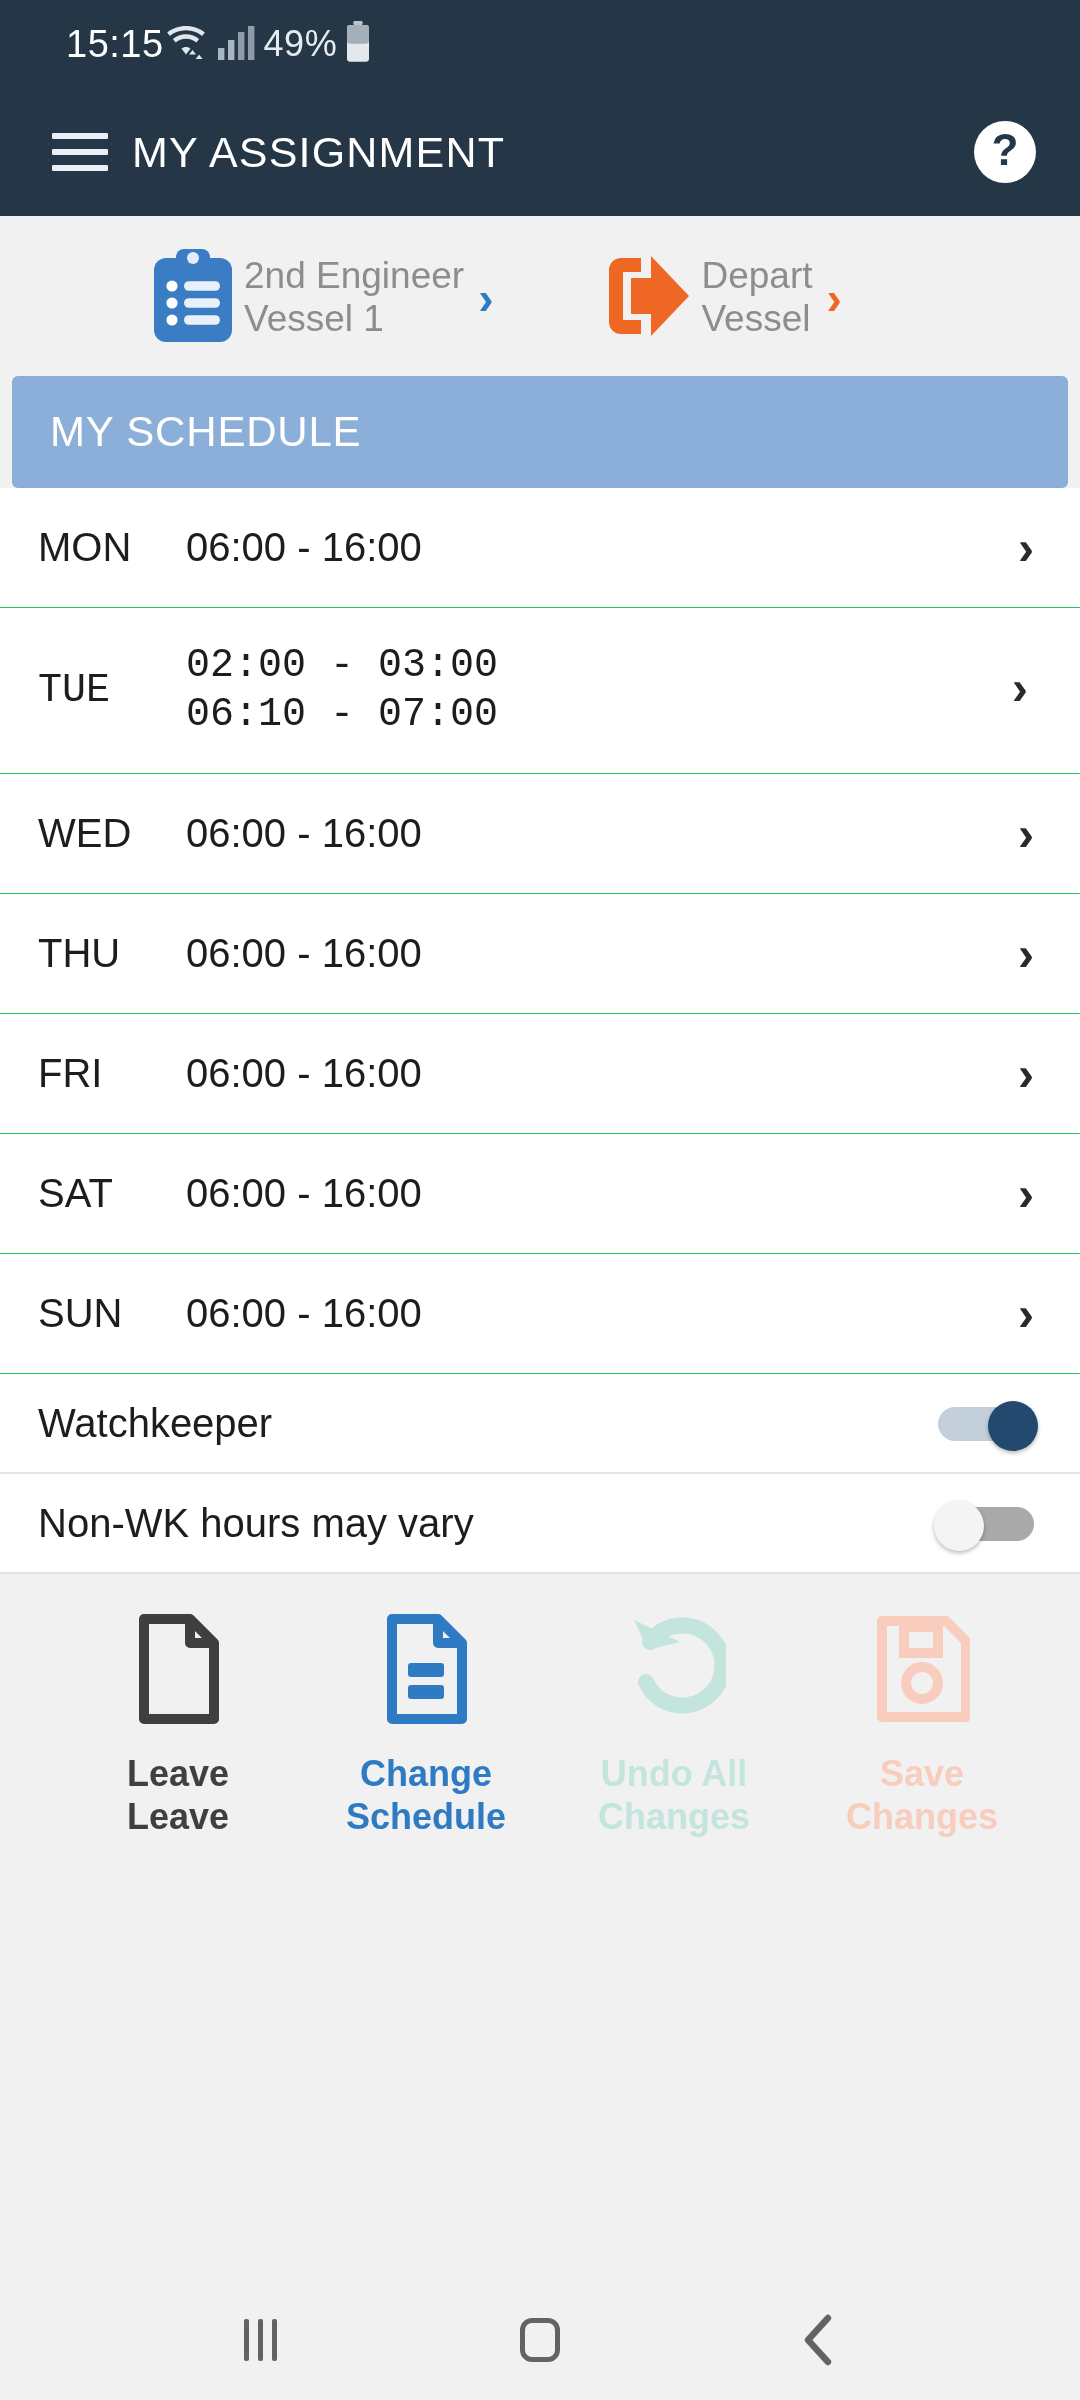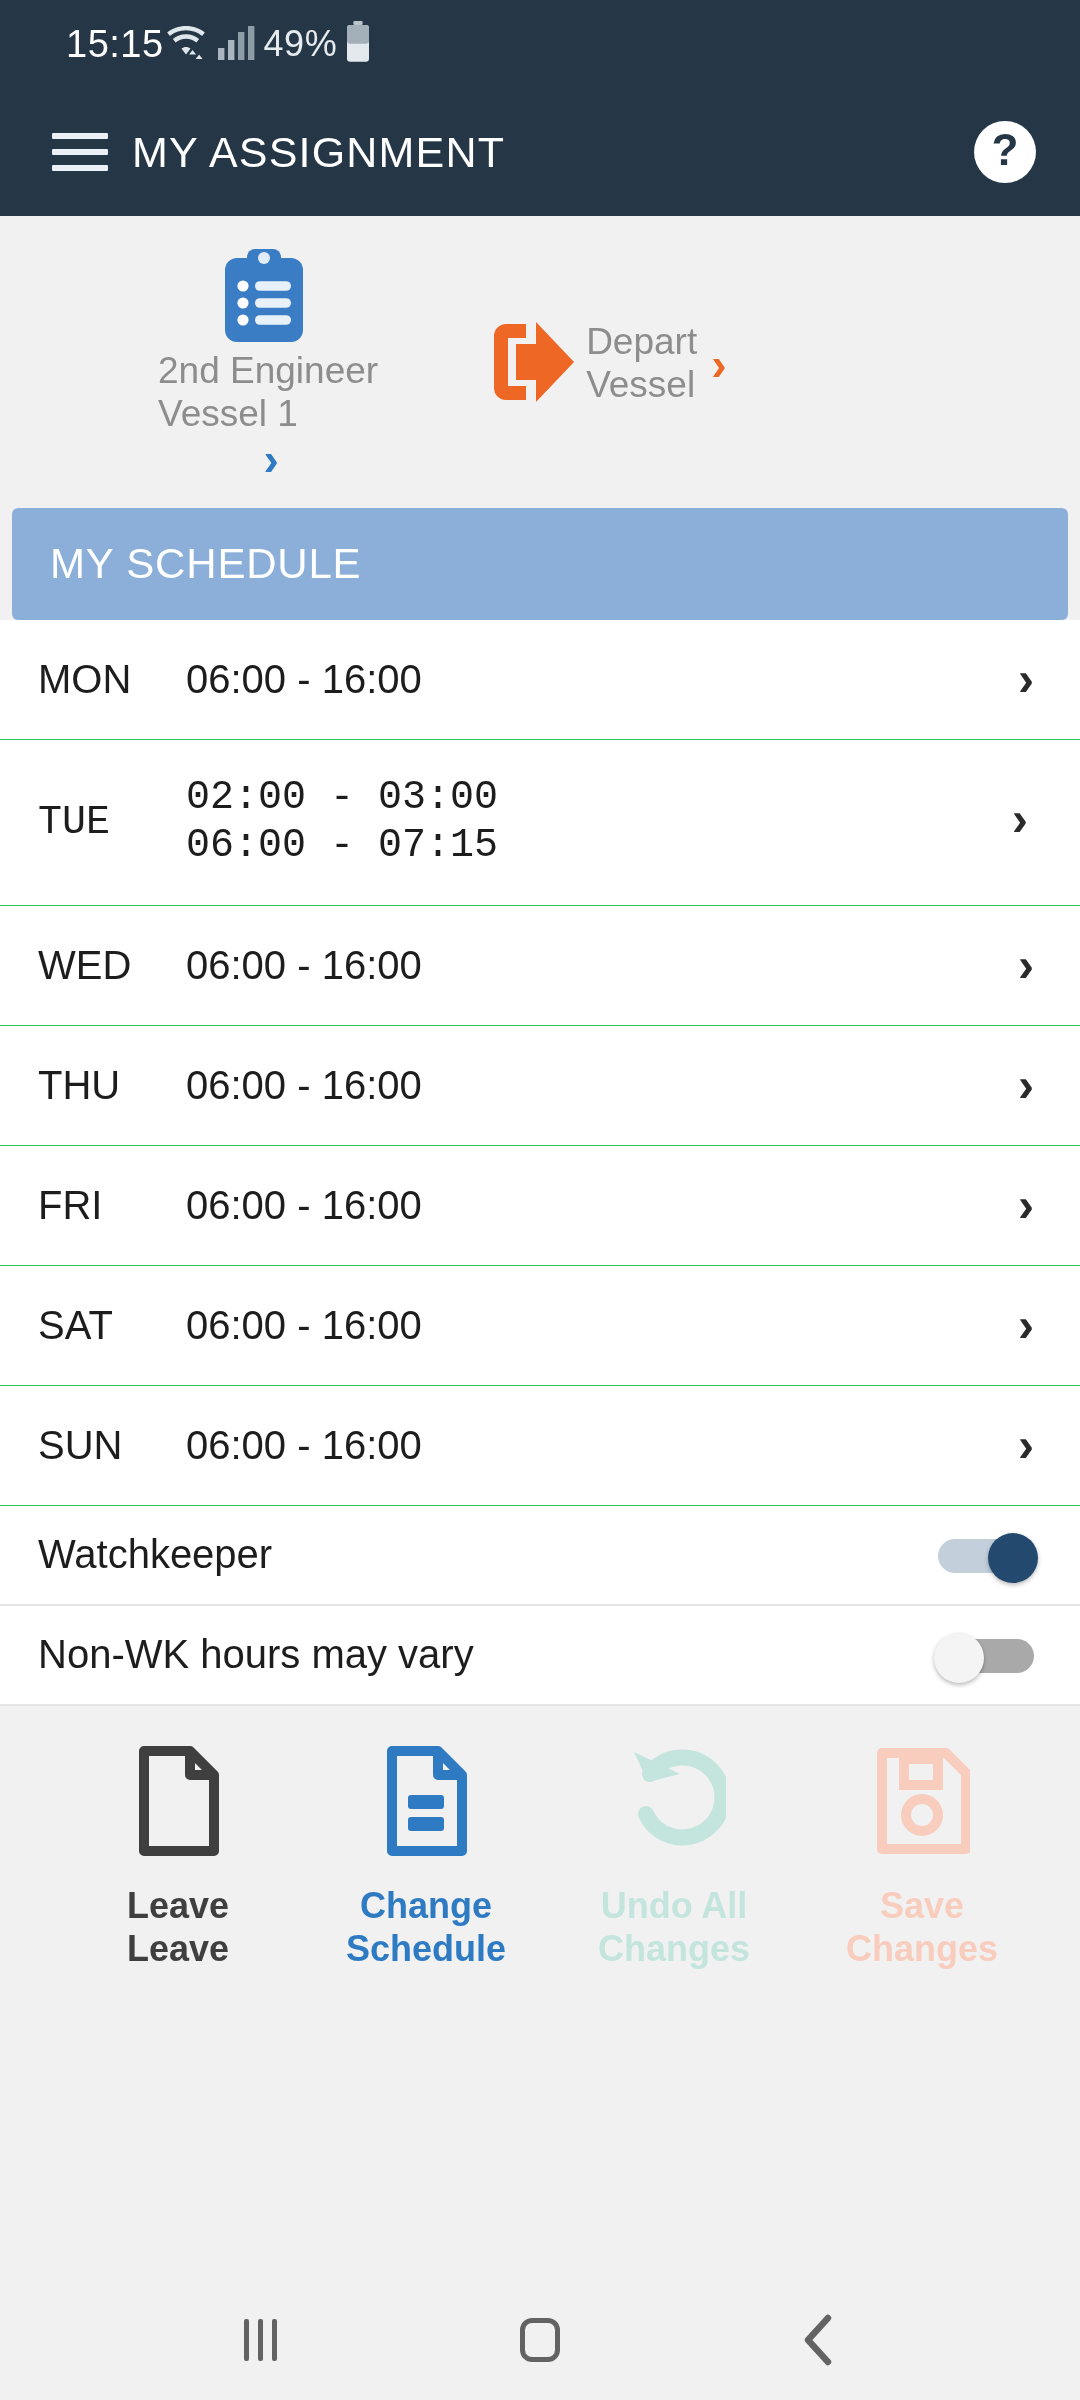--- a/index.html
+++ b/index.html
@@ -38,21 +38,21 @@
     color:#253746; font-size:44px; font-weight:bold; cursor:pointer;
     line-height:1; padding-bottom:4px;
   }
 
   
   .action-row {
     background:#f1f1f1; display:flex; align-items:center;
     padding:30px 0 26px 0; flex:0 0 auto;
   }
   .action-item { display:flex; align-items:center; cursor:pointer; }
-  .action-item.first { margin-left:150px;flex-direction:column; }
+  .action-item.first { margin-left:150px; }
   .action-item.second { margin-left:110px; }
   .action-text {
     font-size:37px; color:#8d8d8d; line-height:1.16; margin-left:8px; white-space:nowrap;
   }
   .chev-action { margin-left:14px; font-size:46px; font-weight:bold; line-height:1; }
   .chev-blue { color:#2e7bc4; }
   .chev-orange { color:#ef6724; }
 
   
   .sched-header {
@@ -211,21 +211,21 @@
       <div class="day-times">
         <div>06:00 - 16:00</div>
       </div>
       <div class="chev-row">›</div>
     </div>
 
     <div class="day-row two-line">
       <div class="day-name">TUE</div>
       <div class="day-times">
         <div>02:00 - 03:00</div>
-        <div>06:00 - 07:15</div>
+        <div>06:10 - 07:00</div>
       </div>
       <div class="chev-row">›</div>
     </div>
 
     <div class="day-row">
       <div class="day-name">WED</div>
       <div class="day-times">
         <div>06:00 - 16:00</div>
       </div>
       <div class="chev-row">›</div>

